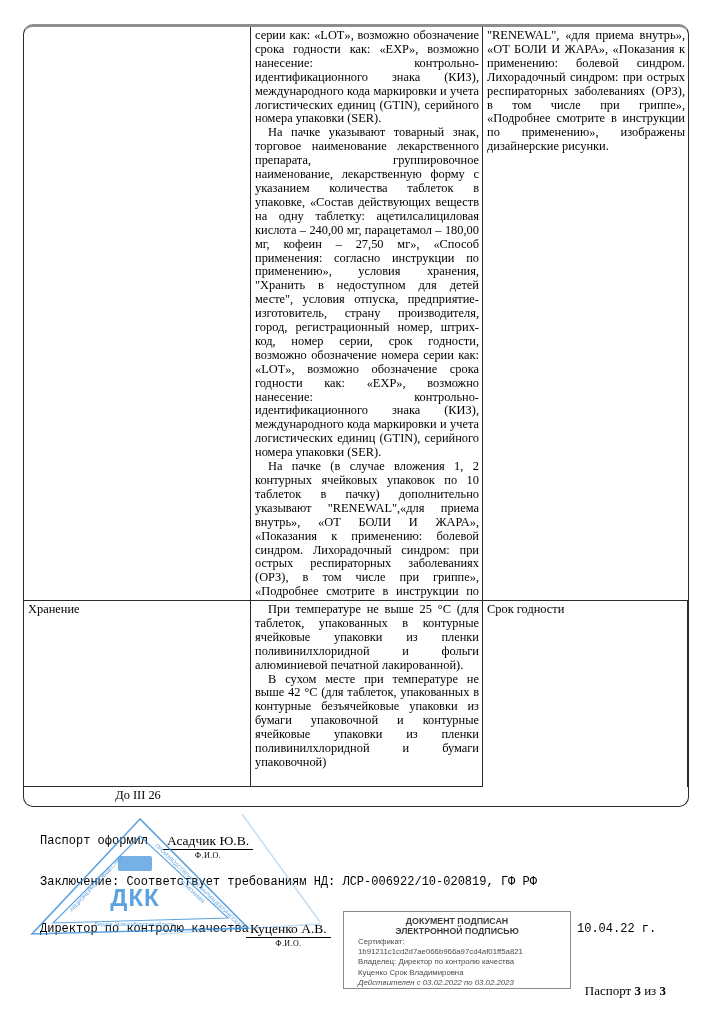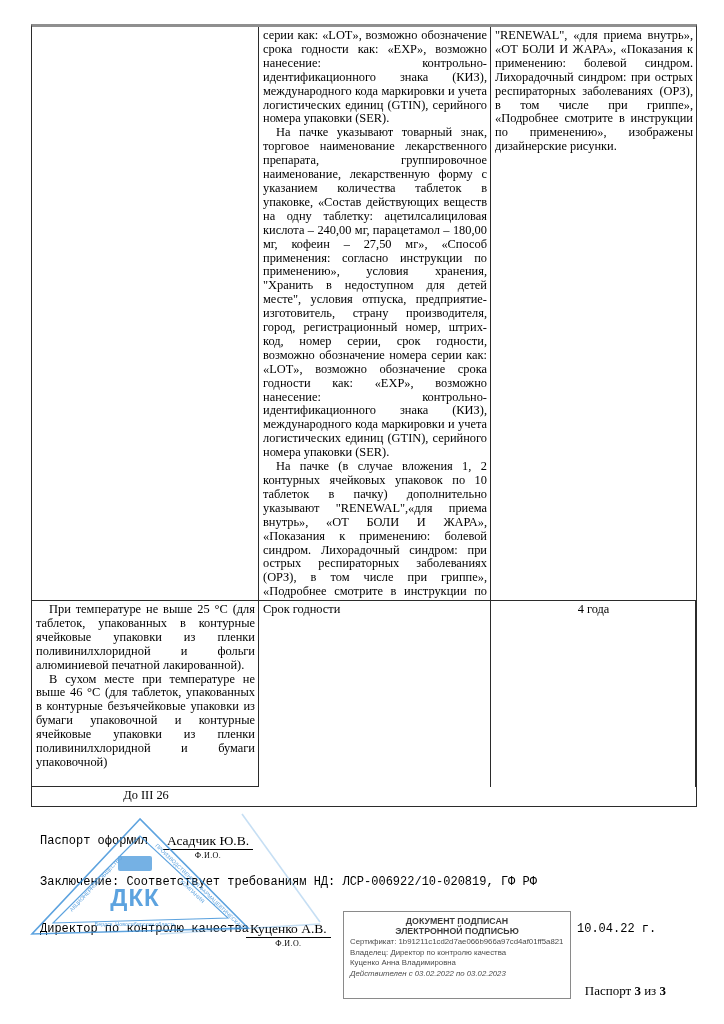--- a/index.html
+++ b/index.html
@@ -3,52 +3,53 @@
 <meta charset="utf-8">
 <style>
   html,body { margin:0; padding:0; background:#e8e8e8; }
   .page {
     position:relative; width:724px; height:1024px; background:#ffffff;
     font-family:"Liberation Serif","DejaVu Serif",serif; color:#000;
     overflow:hidden; margin:0 auto;
   }
   
   .doc-table {
-    position:absolute; left:31px; top:24px; width:664px;
+    position:absolute; left:23px; top:24px; width:664px;
     display:grid; grid-template-columns:227px 232px 205px;
     grid-template-rows:574px 186px 19px;
     border-top:3px solid #8f8f8f;
     border-left:1px solid #2b2b2b; border-right:1px solid #2b2b2b; border-bottom:1px solid #2b2b2b;
     box-sizing:content-box;
+    border-radius:10px;
   }
   .cell {
     box-sizing:border-box; border-right:1px solid #2b2b2b; border-bottom:1px solid #2b2b2b;
     padding:2px 3px 1px 4px; font-size:12.4px; line-height:13.9px;
     text-align:justify; overflow:hidden;
   }
   .cell.last-col { border-right:none; }
   .cell.last-row { border-bottom:none; }
   .cell p { margin:0; }
   .cell p.ind { text-indent:13px; }
   .cell p.bold { font-weight:bold; }
   .cell.center { text-align:center; }
   .cell.label-cell { text-align:left; }
   .cell.cond-right { padding-top:90px; text-align:left; }
   
   .f-line { position:absolute; font-size:12px; white-space:nowrap;font-family:Liberation Mono, monospace; }
   .name-wrap { position:absolute; display:inline-flex; flex-direction:column; align-items:center; }
   .name-wrap .name { font-size:13.5px; border-bottom:1px solid #000; padding:0 4px; white-space:nowrap; }
   .name-wrap .fio { font-size:8px; letter-spacing:.4px; margin-top:1px; }
   .sig-box {
-    position:absolute; left:343px; top:911px; width:228px; height:88px;
+    position:absolute; left:343px; top:911px; width:228px; height:78px;
     border:1px solid #8a8a8a; box-sizing:border-box; padding:4px 6px 0 6px;
     font-family:"Liberation Sans","DejaVu Sans",sans-serif; color:#4a4a4a;
   }
   .sig-box .sig-title { text-align:center; font-weight:bold; font-size:8.8px; line-height:10px; color:#3d3d3d; }
-  .sig-box .sig-row  { font-size:7.8px; line-height:9.6px; margin-top:1px; }
+  .sig-box .sig-row  { font-size:7.8px; line-height:9.6px; margin-top:1px;margin-left:8px; }
   .sig-box .sig-row.italic { font-style:italic; }
   .page-num { position:absolute; top:983px; right:58px; font-size:13px; }
   .page-num b { font-weight:bold; }
   
   .stamp { position:absolute; left:20px; top:810px; width:310px; height:140px; opacity:.82; pointer-events:none; }
 </style>
 </head>
 <body>
 
 <div class="page">
@@ -60,32 +61,32 @@
     <div class="cell">
       <p>серии    как: «LOT», возможно обозначение срока годности как: «EXP», возможно нанесение: контрольно-идентификационного знака (КИЗ), международного кода маркировки и учета логистических единиц (GTIN), серийного номера упаковки (SER).</p>
       <p class="ind">На пачке указывают товарный знак, торговое наименование лекарственного препарата, группировочное наименование, лекарственную форму с указанием количества таблеток в упаковке, «Состав действующих веществ на одну таблетку: ацетилсалициловая кислота – 240,00 мг, парацетамол – 180,00 мг, кофеин – 27,50 мг», «Способ применения: согласно инструкции по применению», условия хранения, "Хранить в недоступном для детей месте", условия отпуска, предприятие-изготовитель, страну производителя, город, регистрационный номер, штрих-код, номер серии, срок годности, возможно обозначение номера серии как: «LOT», возможно обозначение срока годности как: «EXP», возможно нанесение: контрольно-идентификационного знака (КИЗ), международного кода маркировки и учета логистических единиц (GTIN), серийного номера упаковки (SER).</p>
       <p class="ind">На пачке (в случае вложения 1, 2 контурных ячейковых упаковок по 10 таблеток в пачку) дополнительно указывают "RENEWAL",«для приема внутрь», «ОТ БОЛИ И ЖАРА», «Показания к применению: болевой синдром. Лихорадочный синдром: при острых респираторных заболеваниях (ОРЗ), в том числе при гриппе», «Подробнее смотрите в инструкции по применению», изображают дизайнерские рисунки.</p>
     </div>
 
     <div class="cell last-col">
       <p>"RENEWAL", «для приема внутрь», «ОТ БОЛИ И ЖАРА», «Показания к применению: болевой синдром. Лихорадочный синдром: при острых респираторных заболеваниях (ОРЗ), в том числе при гриппе», «Подробнее смотрите в инструкции по применению», изображены дизайнерские рисунки.</p>
     </div>
 
+    <div class="cell label-cell">
+      <p>Хранение</p>
+    </div>
 
     <div class="cell">
       <p class="ind">При температуре не выше 25 °С (для таблеток, упакованных в контурные ячейковые упаковки из пленки поливинилхлоридной и фольги алюминиевой печатной лакированной).</p>
-      <p class="ind">В сухом месте при температуре не выше 46 °С (для таблеток, упакованных в контурные безъячейковые упаковки из бумаги упаковочной и контурные ячейковые упаковки из пленки поливинилхлоридной и бумаги упаковочной)</p>
+      <p class="ind">В сухом месте при температуре не выше 42 °С (для таблеток, упакованных в контурные безъячейковые упаковки из бумаги упаковочной и контурные ячейковые упаковки из пленки поливинилхлоридной и бумаги упаковочной)</p>
     </div>
 
 
     <div class="cell last-row label-cell">
       <p>Срок годности</p>
-    </div>
-    <div class="cell last-row center">
-      <p>4 года</p>
     </div>
     <div class="cell last-row last-col center">
       <p>До III 26</p>
     </div>
   </div>
 
   <div class="f-line" style="left:40px; top:834px;">Паспорт оформил</div>
   <div class="name-wrap" style="left:163px; top:833px;">
     <span class="name">Асадчик Ю.В.</span>
     <span class="fio">Ф.И.О.</span>
@@ -106,21 +107,21 @@
     <b>3</b>
     <span>из</span>
     <b>3</b>
   </div>
 
   <div class="sig-box">
     <div class="sig-title">ДОКУМЕНТ ПОДПИСАН</div>
     <div class="sig-title">ЭЛЕКТРОННОЙ ПОДПИСЬЮ</div>
     <div class="sig-row">Сертификат: 1b91211c1cd2d7ae066b966a97cd4af01ff5a821</div>
     <div class="sig-row">Владелец: Директор по контролю качества</div>
-    <div class="sig-row">Куценко Анна Владимировна</div>
+    <div class="sig-row">Куценко Срок Владимировна</div>
     <div class="sig-row italic">Действителен с 03.02.2022 по 03.02.2023</div>
   </div>
 
   <svg class="stamp" viewBox="0 0 310 140">
     <g stroke="#3a8fd8" fill="none" stroke-width="1.6">
       <polygon points="120,9 12,124 228,118"></polygon>
       <polygon points="120,26 33,113 208,108" stroke-width="1.1"></polygon>
 
       <g opacity="0.35">
         <polyline points="222,4 300,112"></polyline>

